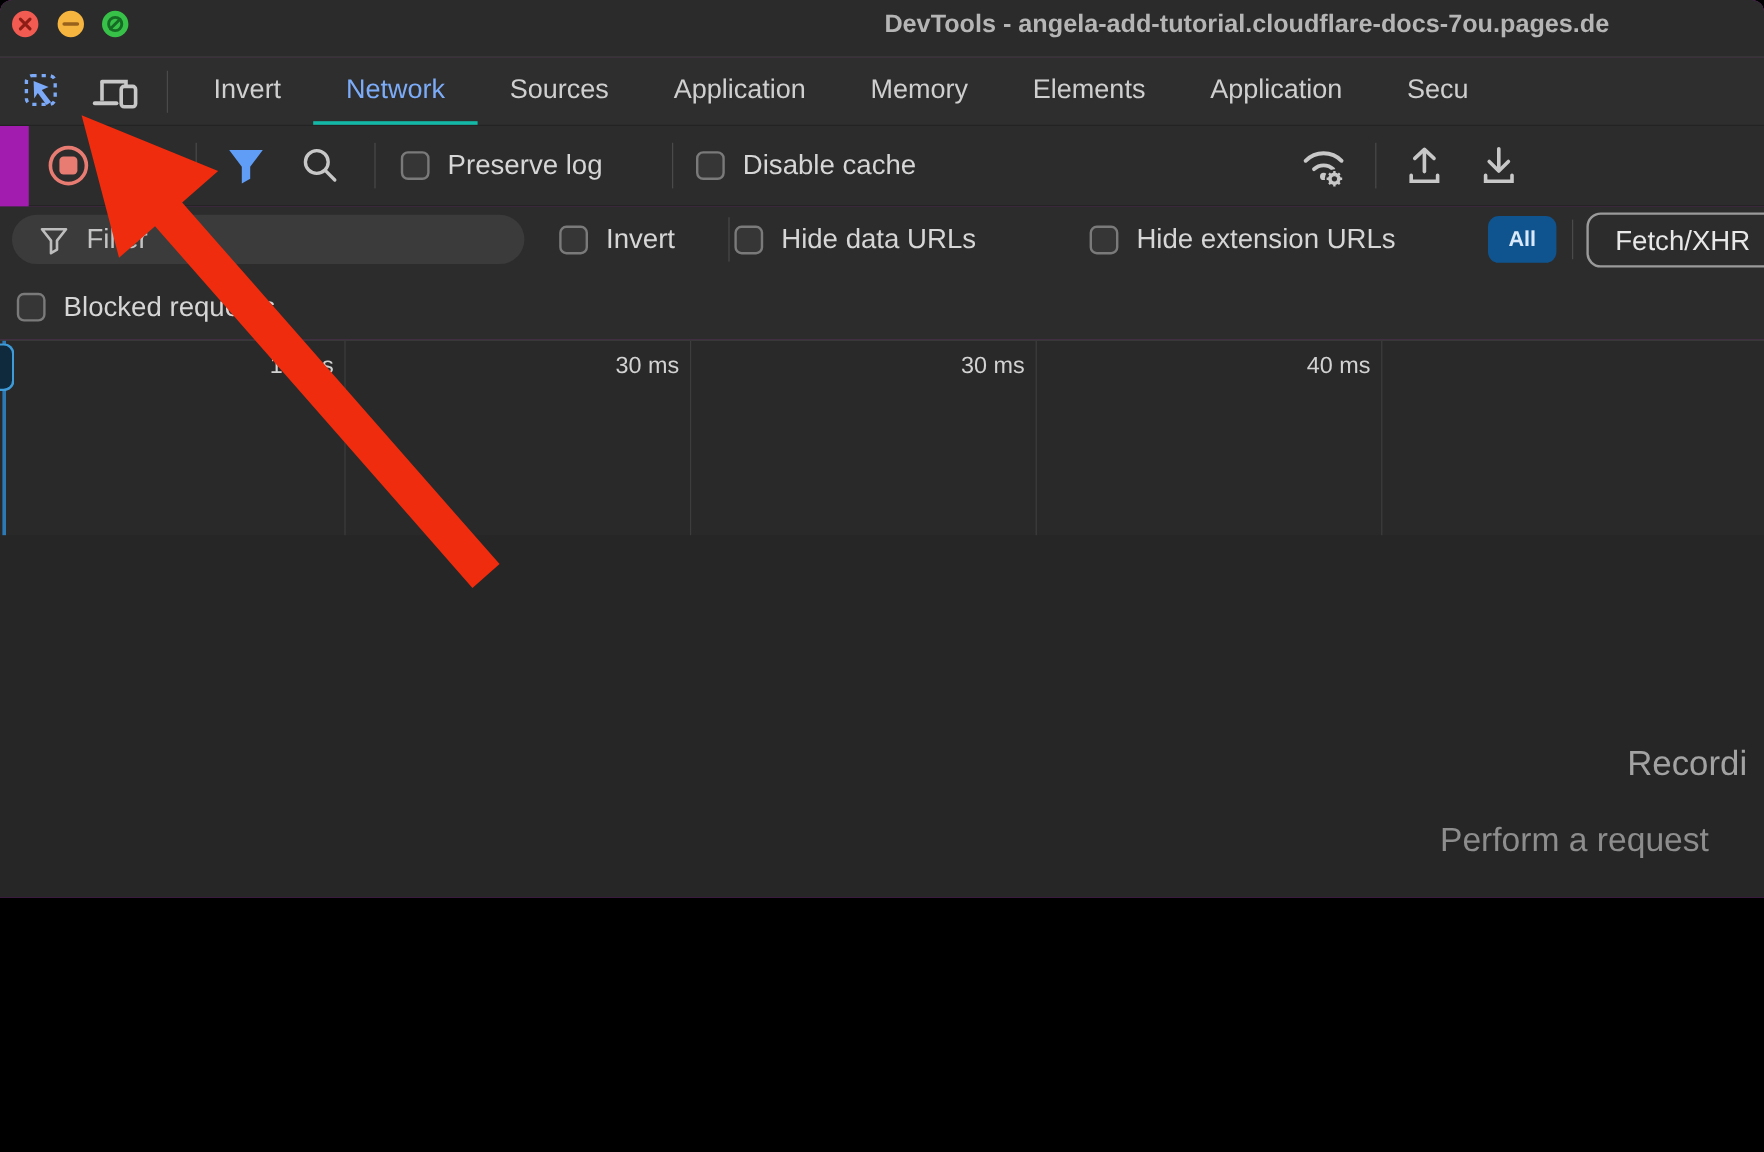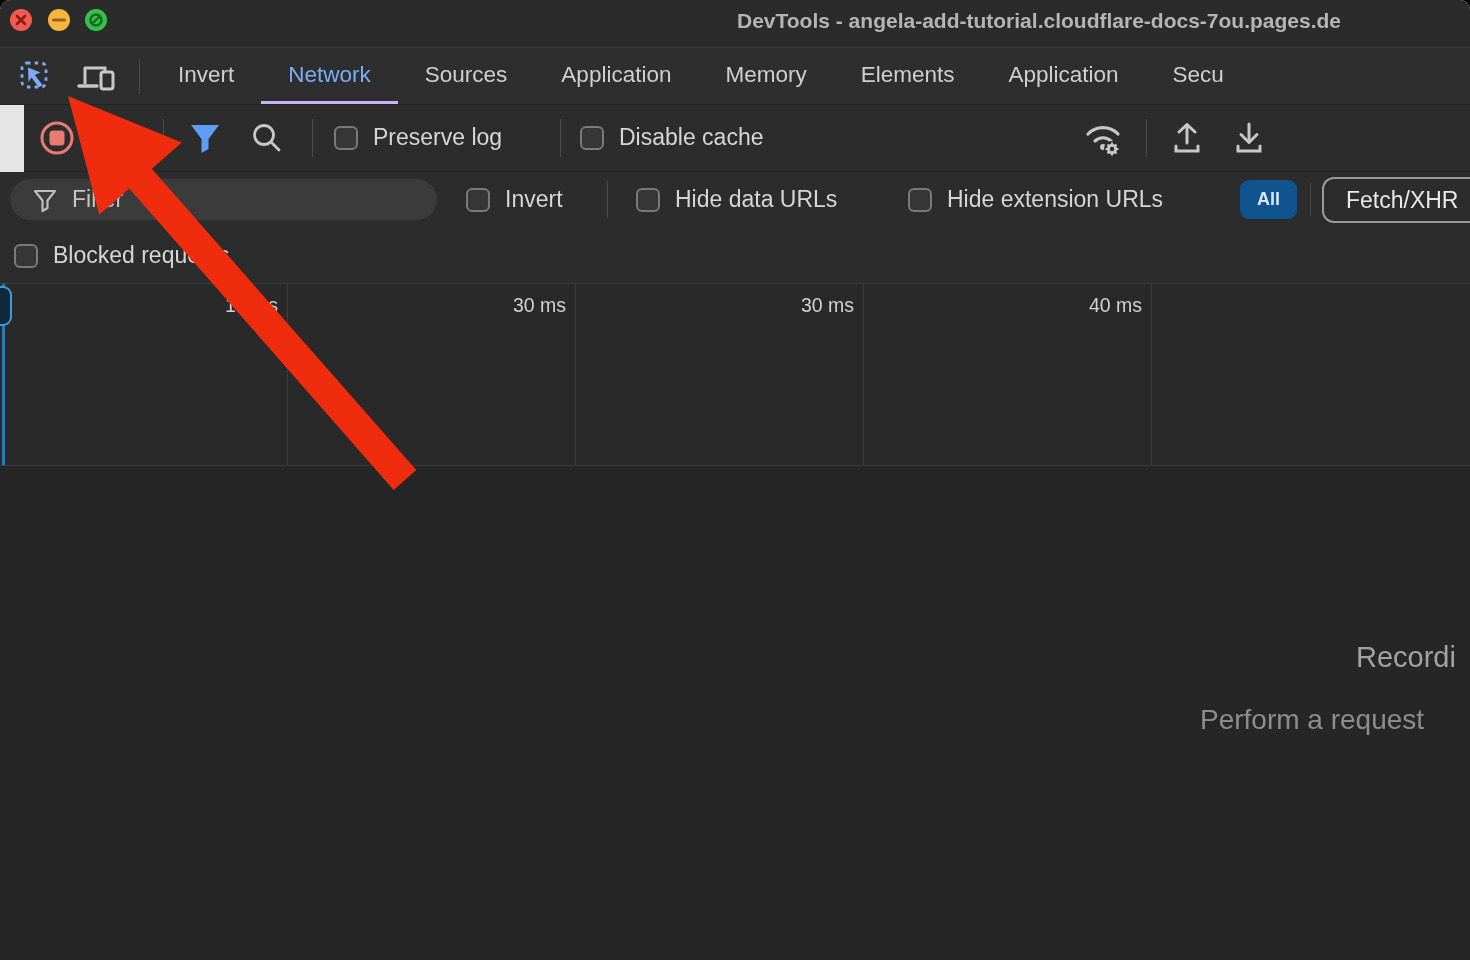--- a/index.html
+++ b/index.html
@@ -1,37 +1,37 @@
 <!DOCTYPE html>
 <html><head>
 <meta charset="utf-8">
 <style>
   html,body{margin:0;padding:0;background:#000;}
   body{width:1470px;height:960px;overflow:hidden;font-family:"Liberation Sans",sans-serif;
        -webkit-font-smoothing:antialiased;}
-  .window{position:relative;width:1470px;height:960px;background:#e5e5e5;overflow:hidden;
+  .window{position:relative;width:1470px;height:748px;background:#a21caf;overflow:hidden;
           border-radius:10px 10px 0 0;}
 
   
   .titlebar{position:absolute;left:0;top:0;width:1470px;height:47px;background:#2b2b2b;
             border-bottom:1px solid #3c3c3c;}
   .tl{position:absolute;top:9px;width:22px;height:22px;border-radius:50%;}
   .tl svg{position:absolute;left:0;top:0;}
   .title-text{position:absolute;left:737px;top:9px;font-size:21px;font-weight:700;color:#b5b5b5;
               white-space:nowrap;}
 
   
   .tabbar{position:absolute;left:0;top:48px;width:1470px;height:56px;background:#2e2e2e;
           border-bottom:1px solid #232323;}
   .icon-btn{position:absolute;display:flex;align-items:center;justify-content:center;}
   .vsep{position:absolute;width:1px;background:#4a4a4a;}
   .tabs{position:absolute;left:151px;top:0;height:56px;display:flex;}
   .tab{height:53px;line-height:53px;padding:0 27px;font-size:22.5px;color:#cfcfcf;
        border-bottom:3px solid transparent;white-space:nowrap;}
-  .tab.active{color:#7cacf8;border-bottom:3px solid #c4b5fd;}
+  .tab.active{color:#7cacf8;border-bottom:3px solid #14b8a6;}
 
   
   .toolbar{position:absolute;left:0;top:105px;width:1470px;height:66px;background:#2c2c2c;
            border-bottom:1px solid #232323;margin-left:24px;}
 
   
   .cbx{position:absolute;display:flex;align-items:center;gap:15px;}
   .cbx .box{width:24px;height:24px;border:2.5px solid #7a7a7a;border-radius:6px;background:#363636;
             box-sizing:border-box;flex:0 0 auto;}
   .cbx .lbl{font-size:23px;color:#d6d6d6;white-space:nowrap;}
@@ -56,21 +56,21 @@
   
   .overview{position:absolute;left:0;top:283px;width:1470px;height:181px;background:#292929;
             border-top:1px solid #3c3c3c;border-bottom:2px solid #3c3c3c;display:flex;}
   .ov-cell{width:288px;height:100%;border-right:1px solid #3d3d3d;box-sizing:border-box;
            text-align:right;padding-top:10px;padding-right:9px;font-size:19.5px;color:#d2d2d2;}
   .ov-line{position:absolute;left:2px;top:0;width:3px;height:100%;background:#2b7ab5;}
   .ov-handle{position:absolute;left:0;top:2px;width:12px;height:40px;background:#0e2a3c;
              border:2.5px solid #3f9bd8;border-left:none;border-radius:0 9px 9px 0;box-sizing:border-box;}
 
   
-  .mainpanel{position:absolute;left:0;top:466px;width:1470px;height:494px;background:#262626;}
+  .mainpanel{position:absolute;left:0;top:446px;width:1470px;height:494px;background:#262626;}
   .empty1{position:absolute;left:1356px;top:175px;font-size:29px;color:#a2a2a2;white-space:nowrap;}
   .empty2{position:absolute;left:1200px;top:238px;font-size:28px;color:#8d8d8d;white-space:nowrap;}
 
   
   .arrow-overlay{position:absolute;left:0;top:0;width:1470px;height:960px;z-index:60;pointer-events:none;}
 </style>
 </head>
 <body>
 
 <div class="window">
@@ -198,21 +198,21 @@
       <svg width="26" height="26" viewBox="0 0 26 26" style="margin-left:22px;">
         <path d="M3 4 H23 L15.5 13.5 V21 L10.5 24 V13.5 Z" fill="none" stroke="#bdbdbd" stroke-width="2.2" stroke-linejoin="round"></path>
       </svg>
       <span class="ph">Filter</span>
     </div>
     <div class="cbx" style="left:466px;top:14px;">
       <span class="box"></span>
       <span class="lbl">Invert</span>
     </div>
     <div class="vsep" style="left:607px;top:9px;height:37px;"></div>
-    <div class="cbx" style="left:636px;top:14px;">
+    <div class="cbx" style="left:612px;top:14px;">
       <span class="box"></span>
       <span class="lbl">Hide data URLs</span>
     </div>
     <div class="cbx" style="left:908px;top:14px;">
       <span class="box"></span>
       <span class="lbl">Hide extension URLs</span>
     </div>
     <div class="chip-all" style="background:#0f548f;color:#d9e8fa;">All</div>
     <div class="vsep" style="left:1310px;top:11px;height:33px;"></div>
     <div class="chip-fetch">Fetch/XHR</div>

